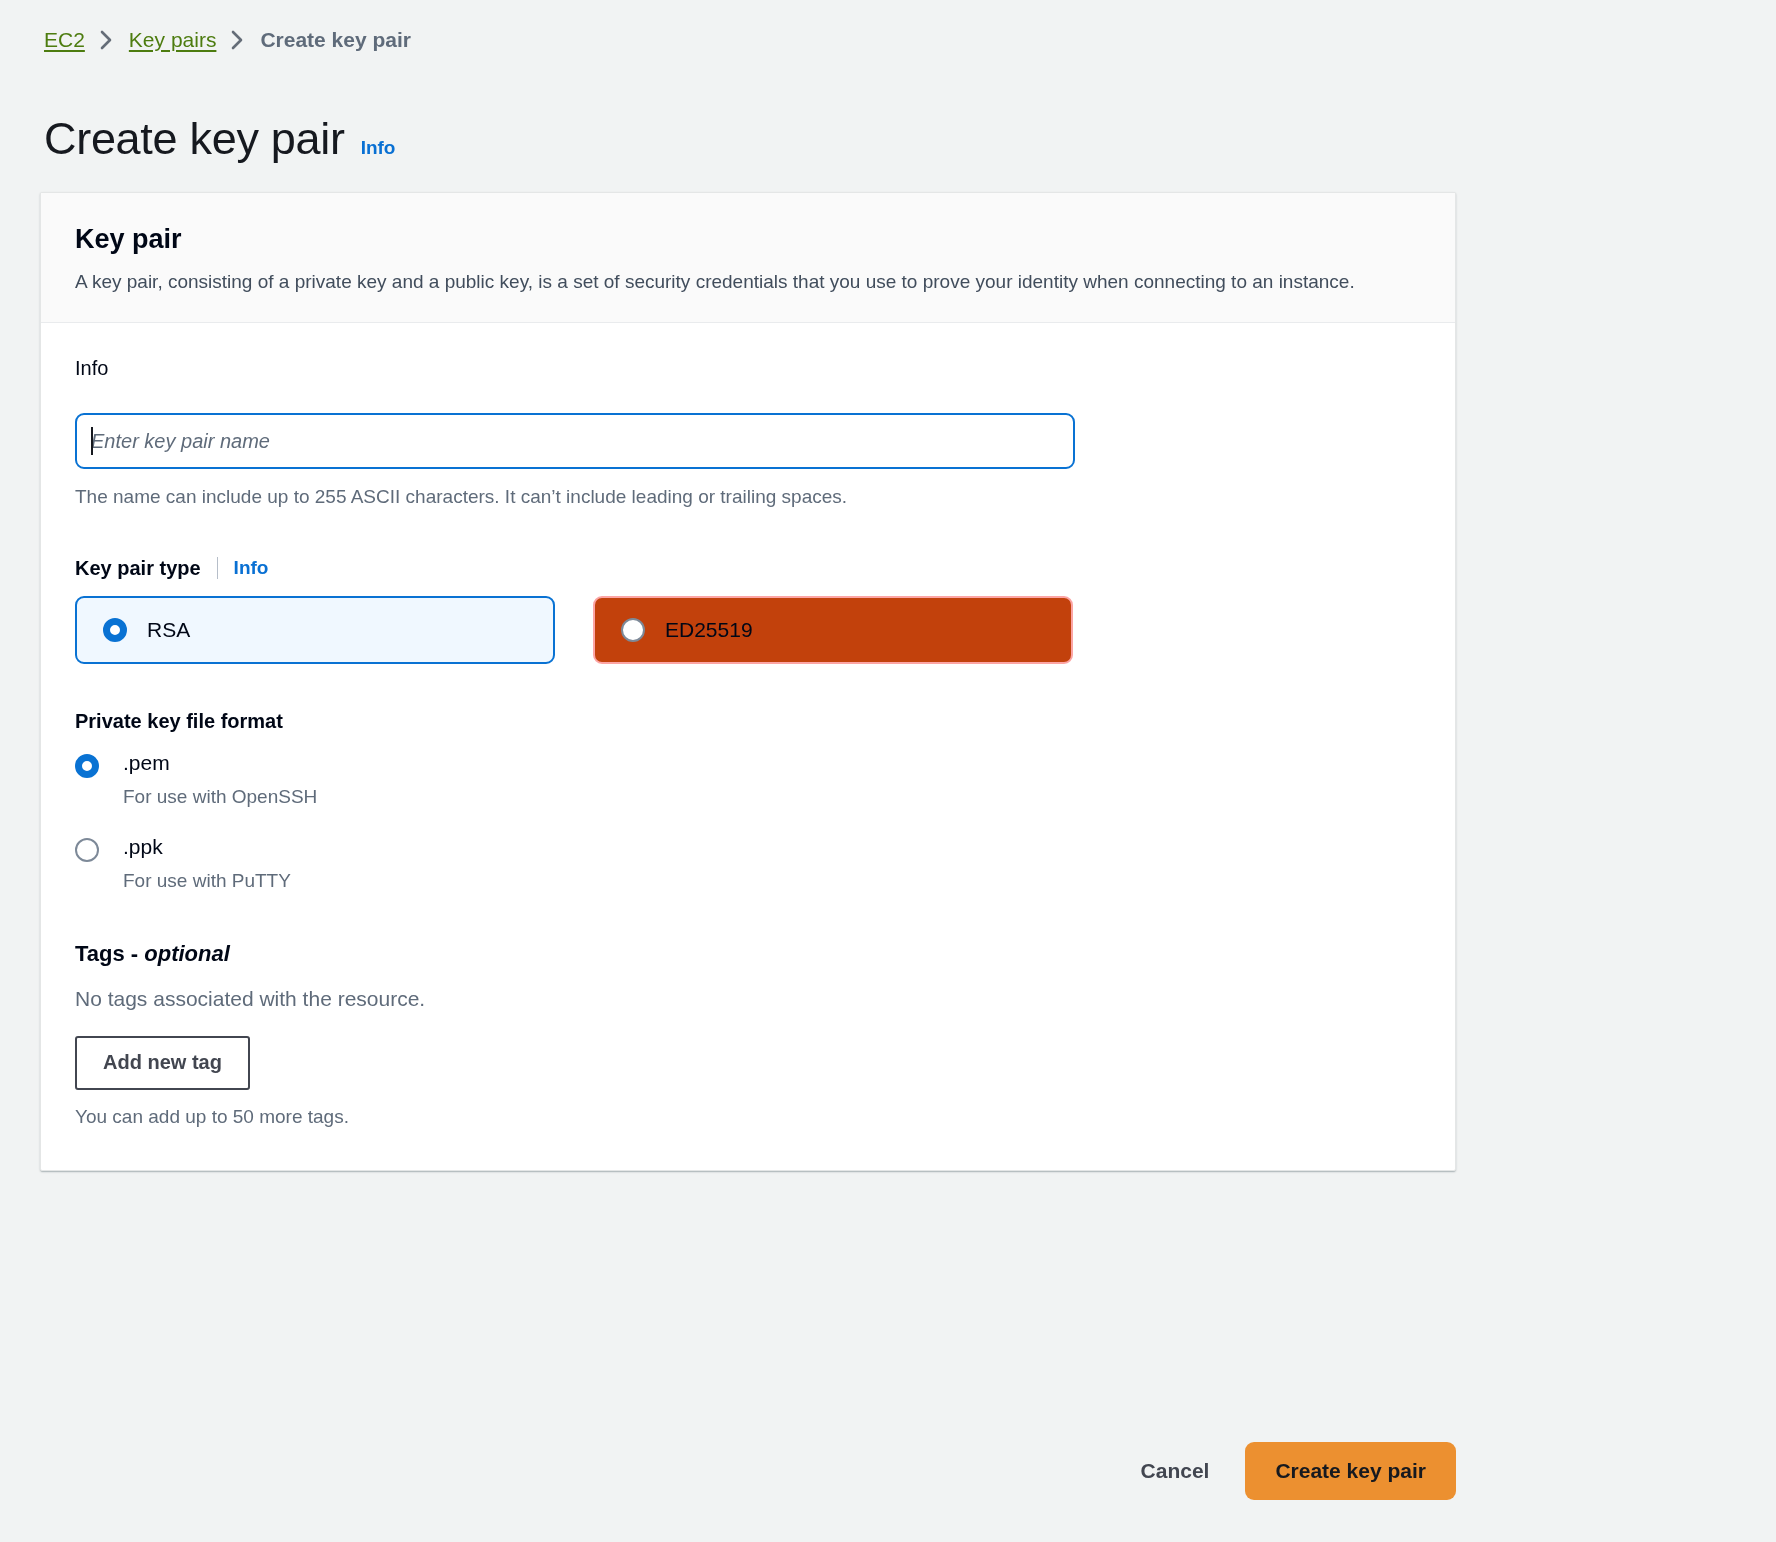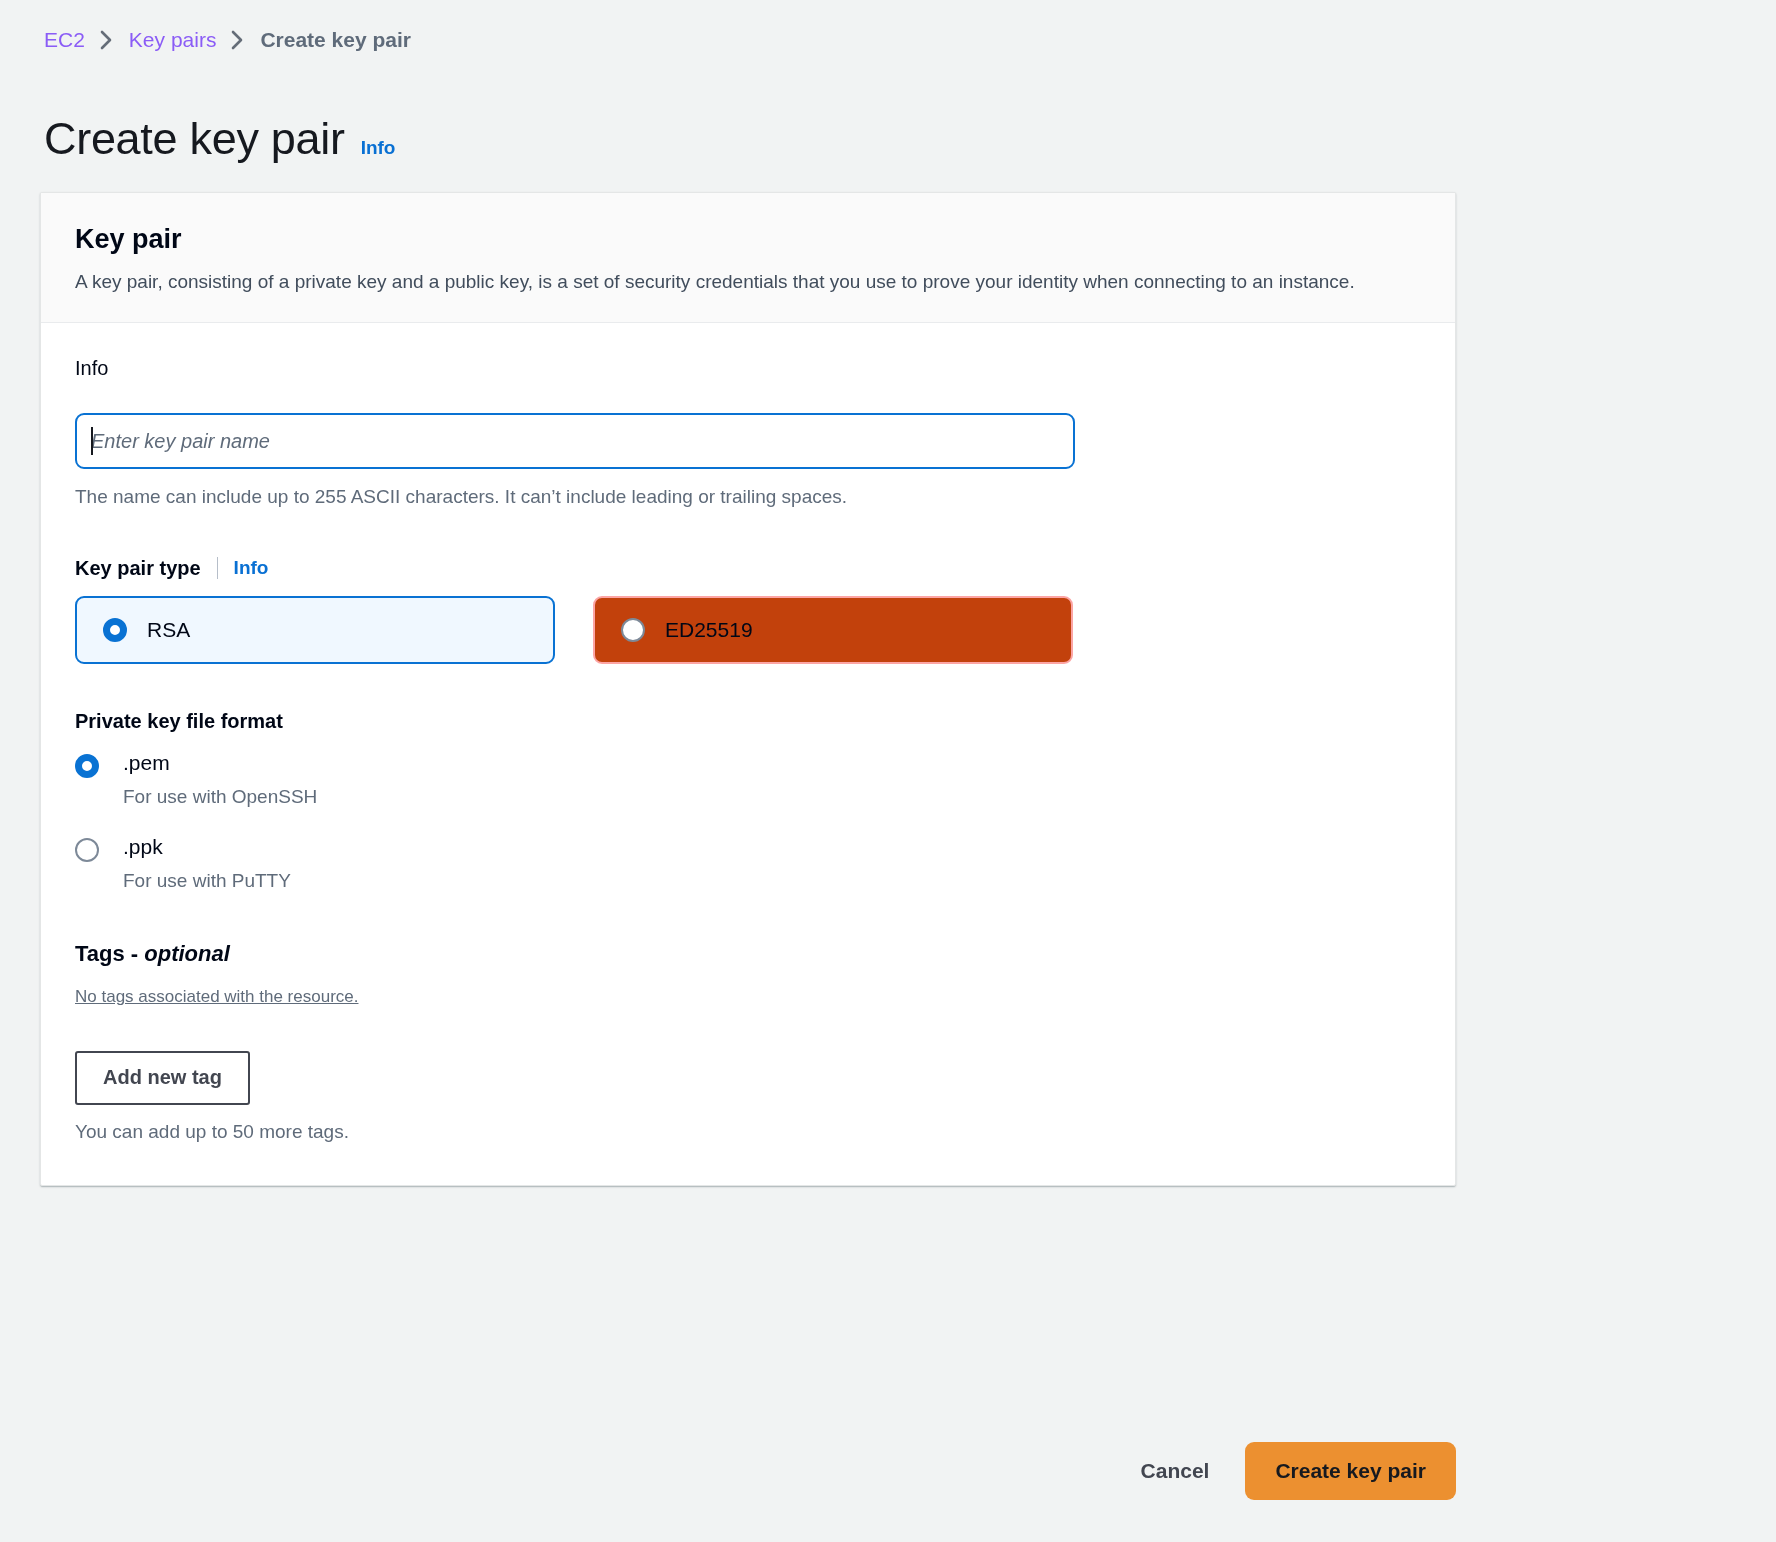--- a/index.html
+++ b/index.html
@@ -18,21 +18,22 @@
   }
 
   
   .breadcrumb {
     display: flex; align-items: center;
     padding: 28px 0 0 44px;
     font-size: 21px;
     height: 52px;
   }
   .crumb-link {
-    color: #8b5cf6;
+    color: #4d7c0f;
+    text-decoration: underline;
     text-underline-offset: 3px;
     cursor: pointer;
     font-weight: 400;
   }
   .crumb-current {
     color: #5f6b7a;
     font-weight: 700;
   }
   .crumb-sep {
     margin: 0 14px;
@@ -213,24 +214,23 @@
 
   
   .tags-heading {
     font-size: 22px;
     font-weight: 700;
     color: #000716;
     margin-bottom: 20px;
   }
   .tags-heading em { font-style: italic; font-weight: 700; }
   .tags-empty {
-    font-size: 17px;
-    color: #5f6b7a;
-    margin-bottom: 44px;
-    text-decoration: underline;
+    font-size: 21px;
+    color: #5f6b7a;
+    margin-bottom: 25px;
   }
   .btn-normal {
     display: inline-flex;
     align-items: center;
     justify-content: center;
     height: 54px;
     padding: 0 26px;
     font-size: 20px;
     font-weight: 700;
     color: #424650;

